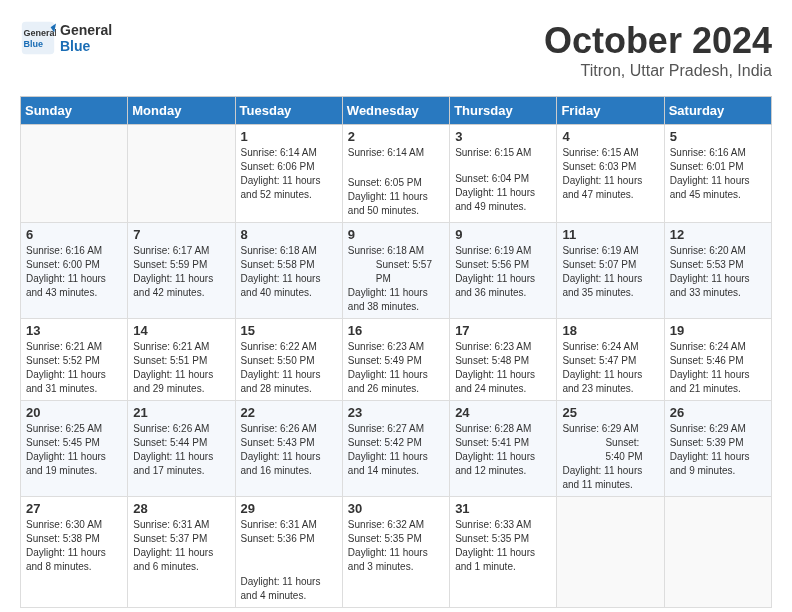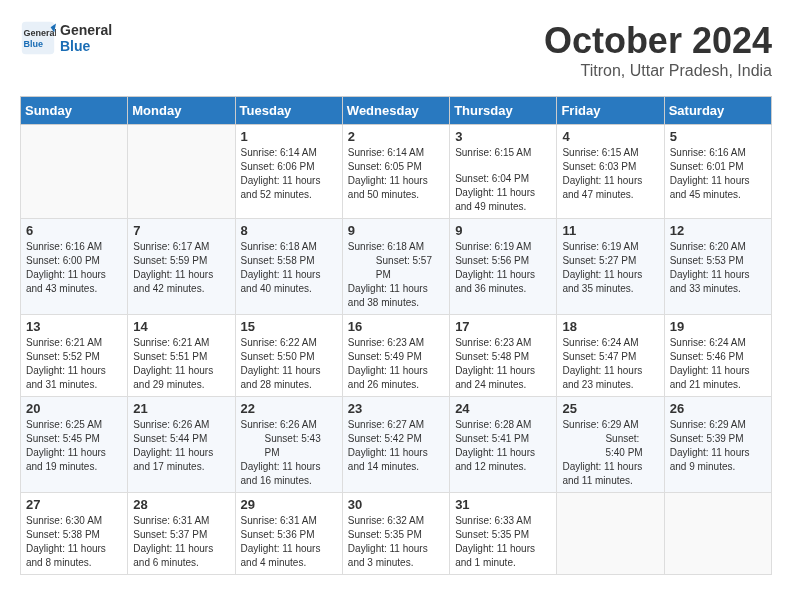--- a/index.html
+++ b/index.html
@@ -122,21 +122,21 @@
           <div class="day-info">
             <span style="display: block;">Sunrise: 6:14 AM</span>
             <span style="display: block;">Sunset: 6:06 PM</span>
             <span style="display: block;">Daylight: 11 hours and 52 minutes.</span>
           </div>
         </td>
         <td>
           <span class="day-num">2</span>
           <div class="day-info">
             <span style="display: block;">Sunrise: 6:14 AM</span>
-            <span style="display: block;">Sunset: 6:05 PM</span>
+            <span style="display: block; margin-top: 16px;">Sunset: 6:05 PM</span>
             <span style="display: block;">Daylight: 11 hours and 50 minutes.</span>
           </div>
         </td>
         <td>
           <span class="day-num">3</span>
           <div class="day-info">
             <span style="display: block;">Sunrise: 6:15 AM</span>
             <span style="display: block; margin-top: 12px;">Sunset: 6:04 PM</span>
             <span style="display: block;">Daylight: 11 hours and 49 minutes.</span>
           </div>
@@ -196,21 +196,21 @@
           <div class="day-info">
             <span style="display: block;">Sunrise: 6:19 AM</span>
             <span style="display: block;">Sunset: 5:56 PM</span>
             <span style="display: block;">Daylight: 11 hours and 36 minutes.</span>
           </div>
         </td>
         <td>
           <span class="day-num">11</span>
           <div class="day-info">
             <span style="display: block;">Sunrise: 6:19 AM</span>
-            <span style="display: block;">Sunset: 5:27 PM</span>
+            <span style="display: block;">Sunset: 5:07 PM</span>
             <span style="display: block;">Daylight: 11 hours and 35 minutes.</span>
           </div>
         </td>
         <td>
           <span class="day-num">12</span>
           <div class="day-info">
             <span style="display: block;">Sunrise: 6:20 AM</span>
             <span style="display: block;">Sunset: 5:53 PM</span>
             <span style="display: block;">Daylight: 11 hours and 33 minutes.</span>
           </div>
@@ -288,21 +288,21 @@
           <div class="day-info">
             <span style="display: block;">Sunrise: 6:26 AM</span>
             <span style="display: block;">Sunset: 5:44 PM</span>
             <span style="display: block;">Daylight: 11 hours and 17 minutes.</span>
           </div>
         </td>
         <td>
           <span class="day-num">22</span>
           <div class="day-info">
             <span style="display: block;">Sunrise: 6:26 AM</span>
-            <span style="display: block; margin-left: 24px;">Sunset: 5:43 PM</span>
+            <span style="display: block;">Sunset: 5:43 PM</span>
             <span style="display: block;">Daylight: 11 hours and 16 minutes.</span>
           </div>
         </td>
         <td>
           <span class="day-num">23</span>
           <div class="day-info">
             <span style="display: block;">Sunrise: 6:27 AM</span>
             <span style="display: block;">Sunset: 5:42 PM</span>
             <span style="display: block;">Daylight: 11 hours and 14 minutes.</span>
           </div>
@@ -347,21 +347,21 @@
             <span style="display: block;">Sunrise: 6:31 AM</span>
             <span style="display: block;">Sunset: 5:37 PM</span>
             <span style="display: block;">Daylight: 11 hours and 6 minutes.</span>
           </div>
         </td>
         <td>
           <span class="day-num">29</span>
           <div class="day-info">
             <span style="display: block;">Sunrise: 6:31 AM</span>
             <span style="display: block;">Sunset: 5:36 PM</span>
-            <span style="display: block;">Daylight: 11 hours and 4 minutes.</span>
+            <span style="display: block; margin-top: 29px;">Daylight: 11 hours and 4 minutes.</span>
           </div>
         </td>
         <td>
           <span class="day-num">30</span>
           <div class="day-info">
             <span style="display: block;">Sunrise: 6:32 AM</span>
             <span style="display: block;">Sunset: 5:35 PM</span>
             <span style="display: block;">Daylight: 11 hours and 3 minutes.</span>
           </div>
         </td>

